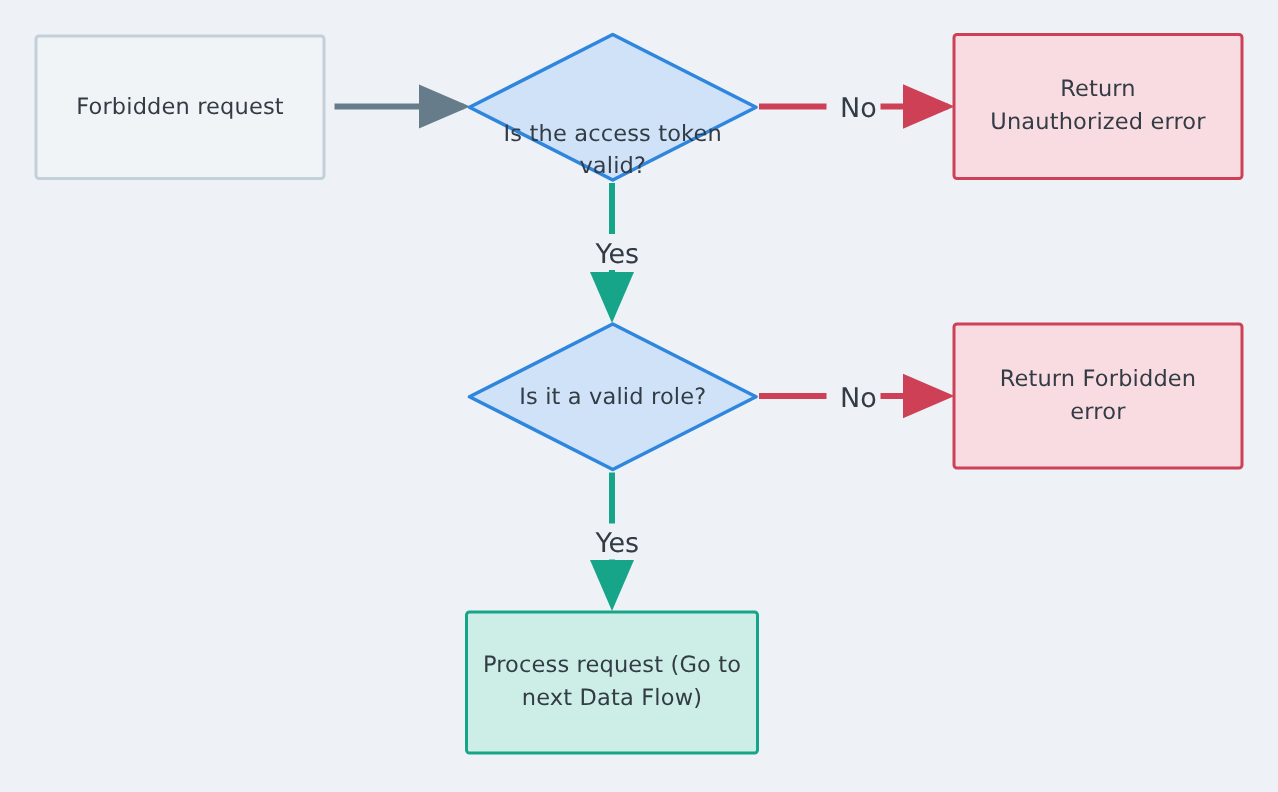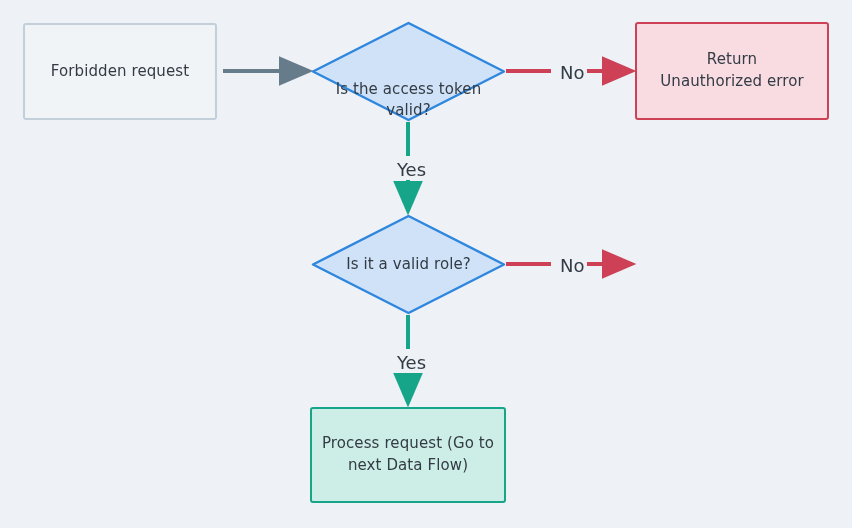--- a/index.html
+++ b/index.html
@@ -145,18 +145,21 @@
     <span style="padding:0 18px;">Return Unauthorized error</span>
   </div>
 
   <div class="node node-decision" style="left:311px; top:214px; width:195px; height:101px;text-align:center;">
     <svg width="195" height="101" viewBox="0 0 195 101" xmlns="http://www.w3.org/2000/svg">
       <polygon points="97.5,2 193,50.5 97.5,99 2,50.5" fill="#cfe2f7" stroke="#2e86de" stroke-width="2.4" stroke-linejoin="round"></polygon>
     </svg>
     <span class="dec-label">Is it a valid role?</span>
   </div>
 
+  <div class="node node-error" style="left:635px; top:215px; width:194px; height:98px;">
+    <span style="padding:0 18px;">Return Forbidden error</span>
+  </div>
 
   <div class="node node-success" style="left:310px; top:407px; width:196px; height:96px;">
     <span style="padding:0 3px;">Process request (Go to next Data Flow)</span>
   </div>
 
 </div>
 
 </body></html>

